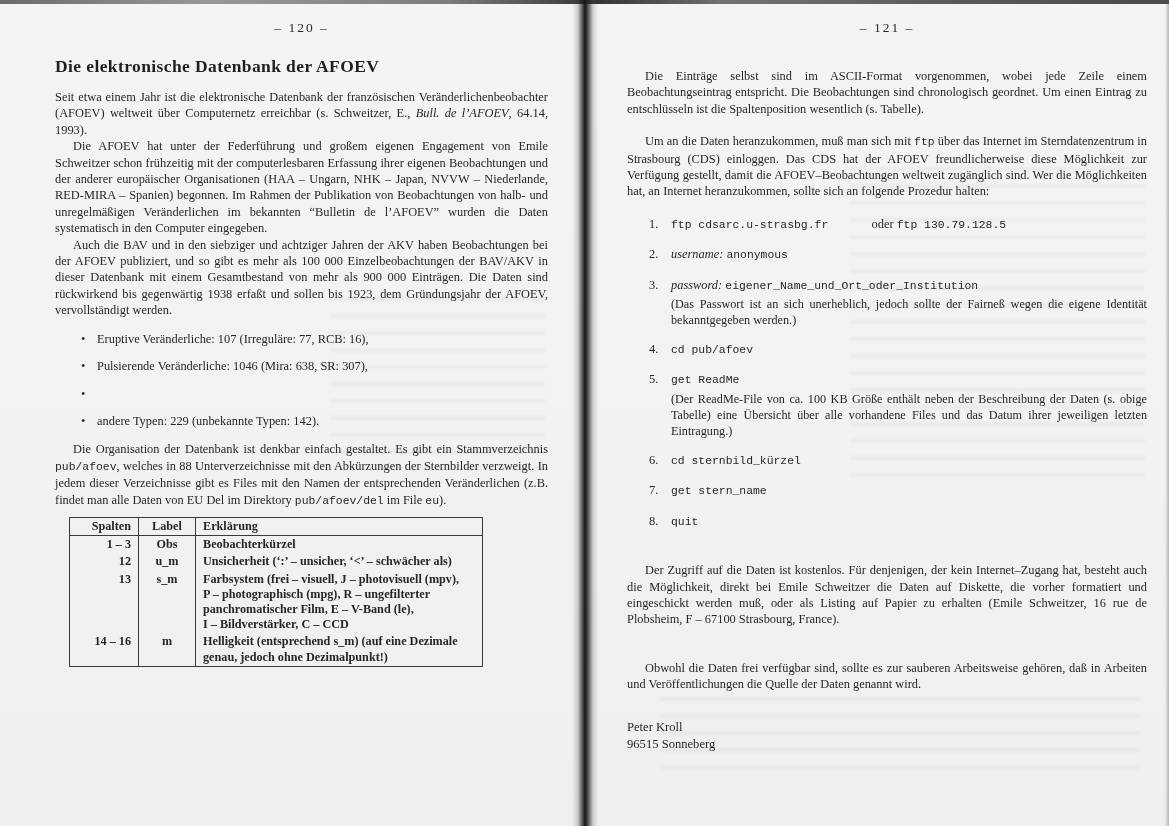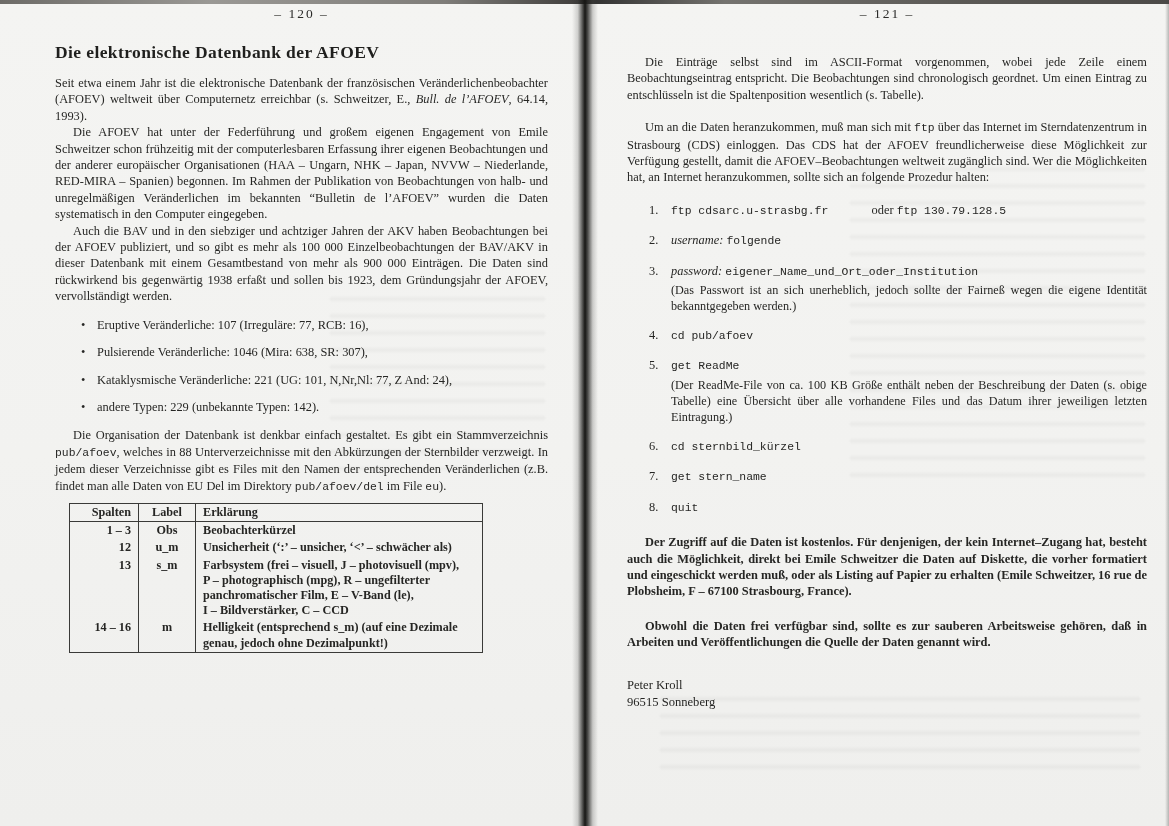--- a/index.html
+++ b/index.html
@@ -33,21 +33,21 @@
   .right-edge{
     position:absolute;top:0;right:0;width:4px;height:826px;
     background:linear-gradient(90deg,rgba(0,0,0,0),rgba(70,70,68,.35));
   }
   .ghost{
     position:absolute;pointer-events:none;opacity:.09;filter:blur(1.2px);
     background:repeating-linear-gradient(180deg,
       transparent 0 7px, rgba(95,95,92,.55) 7px 11px, transparent 11px 17px);
   }
   
-  .page{position:absolute;top:0;}
+  .page{position:absolute;top:14px;}
   .page-left{left:55px;width:493px;}
   .page-right{left:627px;width:520px;}
   .pageno{
     text-align:center;font-size:13.5px;letter-spacing:2px;
     margin:6px 0 20px 0;color:#2b2b29;
   }
   .title{
     font-size:17.5px;font-weight:bold;letter-spacing:.4px;
     margin:0 0 12px 0;color:#1f1f1d;
   }
@@ -78,21 +78,21 @@
   
   .steps{margin:16px 0 0 22px;}
   .step{display:flex;margin-bottom:13px;font-size:12.4px;line-height:16.4px;}
   .step-num{flex:0 0 22px;}
   .step-body{flex:1;}
   .step-note{font-size:12.2px;line-height:16px;text-indent:0;margin-top:2px;}
   .step-note:empty{display:none;}
   
   .sp-top-lg{margin-top:32px;}
   .sp-top-md{margin-top:16px;}
-  .sp-top-xl{margin-top:18px;font-weight:bold;}
+  .sp-top-xl{margin-top:32px;}
   .signature{margin-top:26px;font-size:12.6px;line-height:17.5px;}
   .signature div{text-indent:0;}
 </style>
 </head>
 <body>
 
 <div class="scan">
   <div class="top-strip"></div>
   <div class="gutter"></div>
   <div class="right-edge"></div>
@@ -113,21 +113,20 @@
       <li>
           <span class="b-dot">•</span>
           <span>Eruptive Veränderliche: 107 (Irreguläre: 77, RCB: 16),</span>
         </li>
       <li>
           <span class="b-dot">•</span>
           <span>Pulsierende Veränderliche: 1046 (Mira: 638, SR: 307),</span>
         </li>
       <li>
           <span class="b-dot">•</span>
-          <span>Kataklysmische Veränderliche: 221 (UG: 101, N,Nr,Nl: 77, Z And: 24),</span>
         </li>
       <li>
           <span class="b-dot">•</span>
           <span>andere Typen: 229 (unbekannte Typen: 142).</span>
         </li>
     </ul>
 
     <p><span>Die Organisation der Datenbank ist denkbar einfach gestaltet. Es gibt ein Stammverzeichnis </span><span class="seg-m">pub/afoev</span><span>, welches in 88 Unterverzeichnisse mit den Abkürzungen der Sternbilder verzweigt. In jedem dieser Verzeichnisse gibt es Files mit den Namen der entsprechenden Veränderlichen (z.B. findet man alle Daten von EU Del im Direktory </span><span class="seg-m">pub/afoev/del</span><span> im File </span><span class="seg-m">eu</span><span>).</span></p>
 
     <table class="col-table">
@@ -177,21 +176,21 @@
       <div class="step">
         <span class="step-num">1.</span>
         <div class="step-body">
           <div class="step-line"><span class="seg-m">ftp cdsarc.u-strasbg.fr</span><span class="seg-gap">&nbsp;&nbsp;&nbsp;&nbsp;&nbsp;&nbsp;&nbsp;&nbsp;&nbsp;&nbsp;&nbsp;&nbsp;&nbsp;&nbsp;</span><span>oder </span><span class="seg-m">ftp 130.79.128.5</span></div>
 
         </div>
       </div>
       <div class="step">
         <span class="step-num">2.</span>
         <div class="step-body">
-          <div class="step-line"><span class="seg-i">username:</span><span> </span><span class="seg-m">folgende</span></div>
+          <div class="step-line"><span class="seg-i">username:</span><span> </span><span class="seg-m">anonymous</span></div>
 
         </div>
       </div>
       <div class="step">
         <span class="step-num">3.</span>
         <div class="step-body">
           <div class="step-line"><span class="seg-i">password:</span><span> </span><span class="seg-m">eigener_Name_und_Ort_oder_Institution</span></div>
           <p class="step-note">(Das Passwort ist an sich unerheblich, jedoch sollte der Fairneß wegen die eigene Identität bekanntgegeben werden.)</p>
         </div>
       </div>

